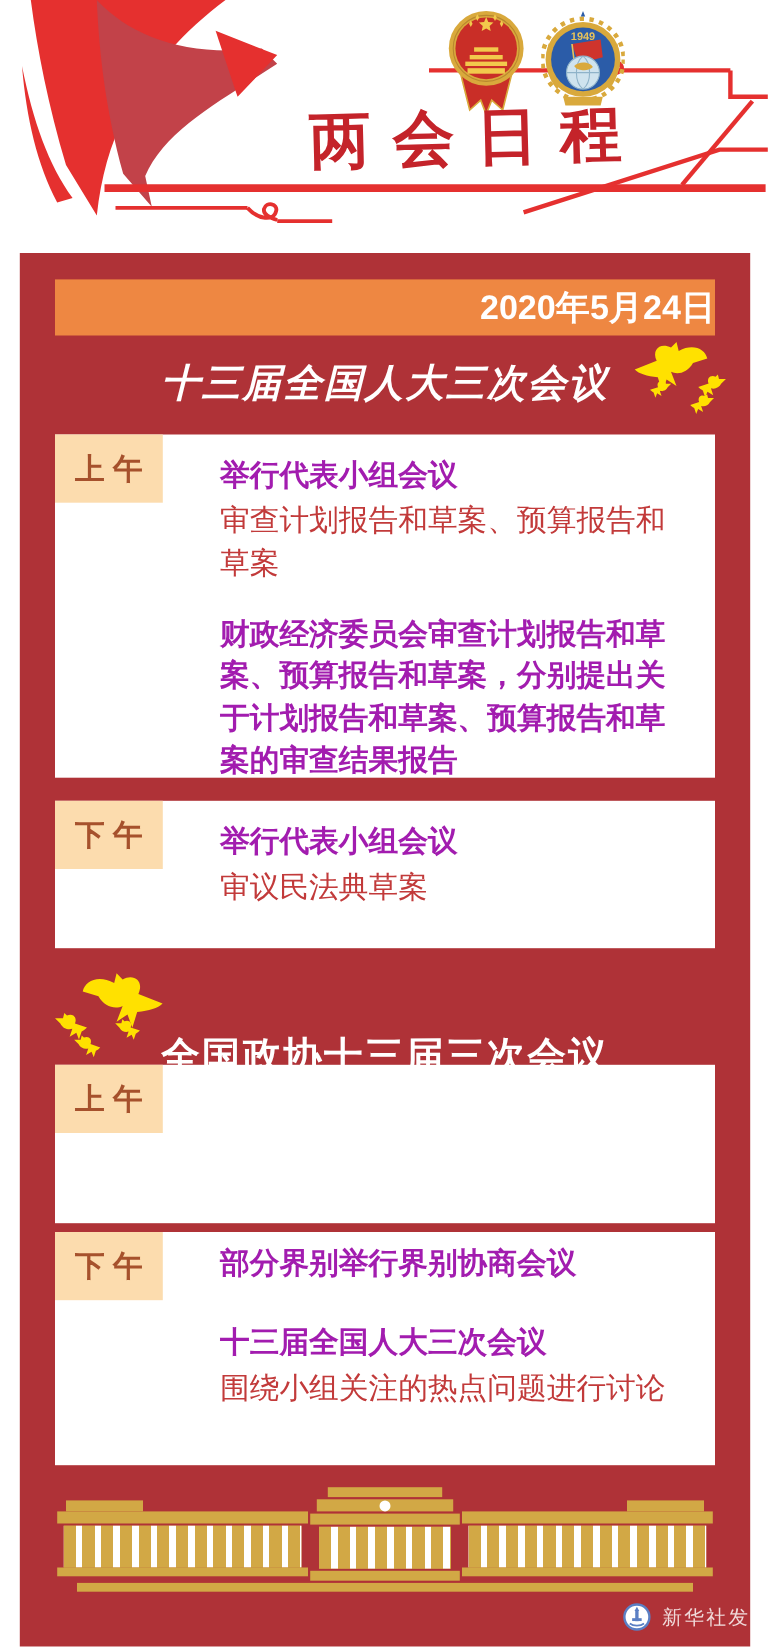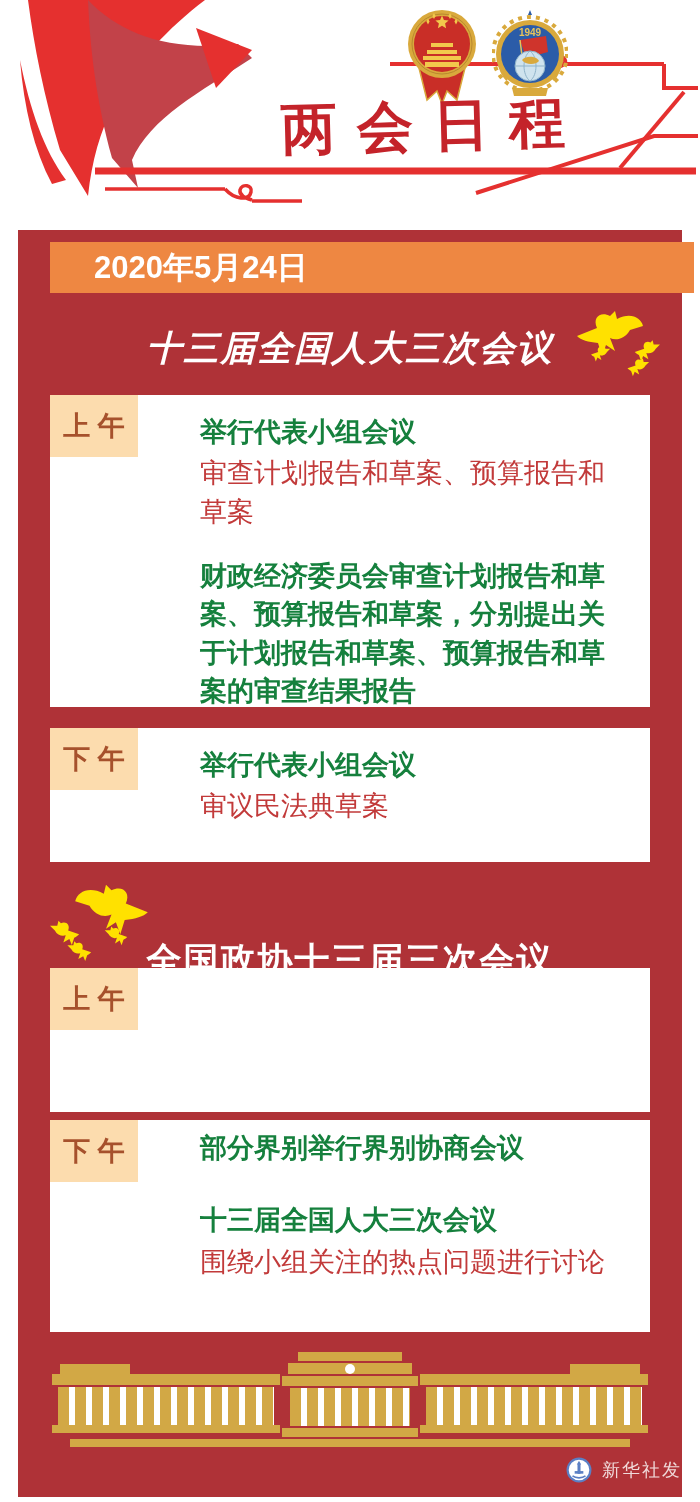--- a/index.html
+++ b/index.html
@@ -10,39 +10,39 @@
   .deco-svg{position:absolute;left:0;top:0;}
   .emblem{position:absolute;}
   .emblem-national{left:407px;top:6px;}
   .emblem-cppcc{left:492px;top:8px;}
   .main-title{position:absolute;left:278px;top:86px;width:310px;text-align:center;
       font-family:"DejaVu Serif","Liberation Serif",serif;font-weight:bold;
       font-size:56px;line-height:78px;color:#c4232a;letter-spacing:20px;
       transform:rotate(-1.5deg);white-space:nowrap;}
   
   .card{position:absolute;left:18px;top:230px;width:664px;height:1267px;background:#af3237;}
-  .date-bar{position:absolute;left:32px;top:12px;width:600px;height:51px;background:#ee8742;
-      color:#ffffff;font-weight:bold;font-size:31px;text-align:left;line-height:51px;padding-left:44px;}
+  .date-bar{position:absolute;left:32px;top:24px;width:600px;height:51px;background:#ee8742;
+      color:#ffffff;font-weight:bold;font-size:31px;text-align:right;line-height:51px;}
   .section-title{position:absolute;left:0;width:664px;text-align:center;color:#ffffff;
       font-weight:bold;font-size:35px;letter-spacing:2px;}
   .sec1-title{top:95px;font-style:italic;}
   .sec2-title{top:668px;margin-top:39px;}
   .doves{position:absolute;}
   .doves-right{left:557px;top:80px;width:100px;height:85px;}
   .doves-left{left:22px;top:653px;width:110px;height:95px;}
   .white-card{position:absolute;left:32px;width:600px;background:#ffffff;}
   .wc1{top:165px;height:312px;}
   .wc2{top:498px;height:134px;}
   .wc3{top:738px;height:144px;}
   .wc4{top:890px;height:212px;}
-  .time-label{position:absolute;left:0;top:0;width:88px;height:62px;background:#fcdcae;
+  .time-label{position:absolute;left:0;top:0;width:98px;height:62px;background:#fcdcae;
       color:#a6512c;font-weight:bold;font-size:27px;text-align:center;line-height:62px;}
   .card-content{position:absolute;left:150px;top:6px;width:424px;}
   .item{font-size:27px;line-height:1.42;}
-  .item.bold{color:#15803d;font-weight:bold;}
+  .item.bold{color:#a21caf;font-weight:bold;}
   .item.regular{color:#c23a3a;font-weight:normal;}
   .mt-s{margin-top:12px;} .mt-m{margin-top:3px;} .mt-l{margin-top:26px;} .mt-xl{margin-top:34px;}
   
   .building{position:absolute;left:32px;top:1122px;width:600px;height:95px;}
   .gold{background:#d2a845;position:absolute;}
   .colonnade{position:absolute;background-color:#d2a845;
       background-image:repeating-linear-gradient(90deg,#d2a845 0 11px,#ffffff 11px 17px);}
   .white-dot{position:absolute;background:#ffffff;border-radius:50%;}
   
   .footer{position:absolute;left:0;top:1225px;width:664px;height:30px;display:flex;

